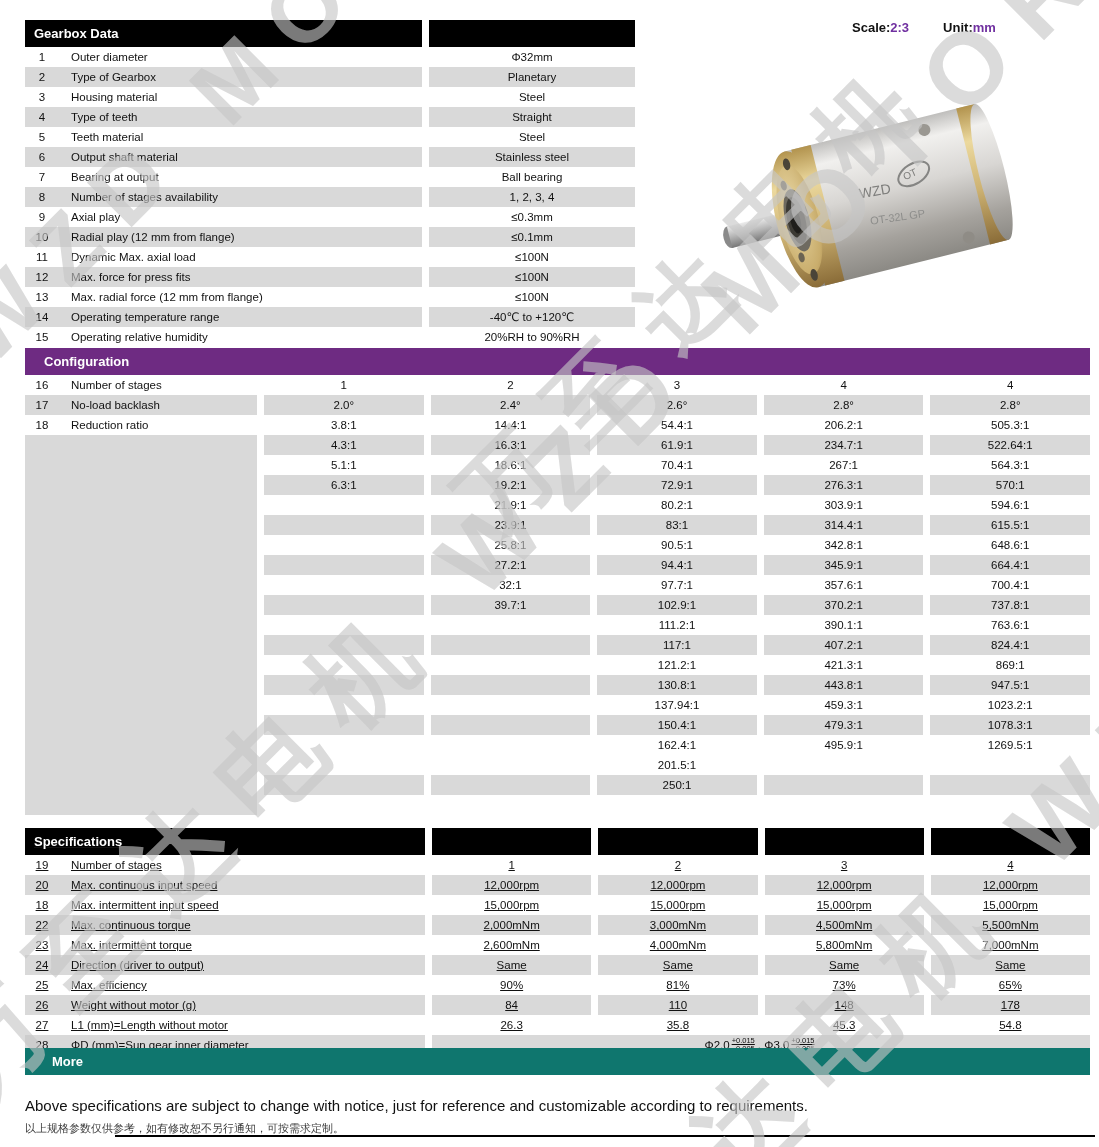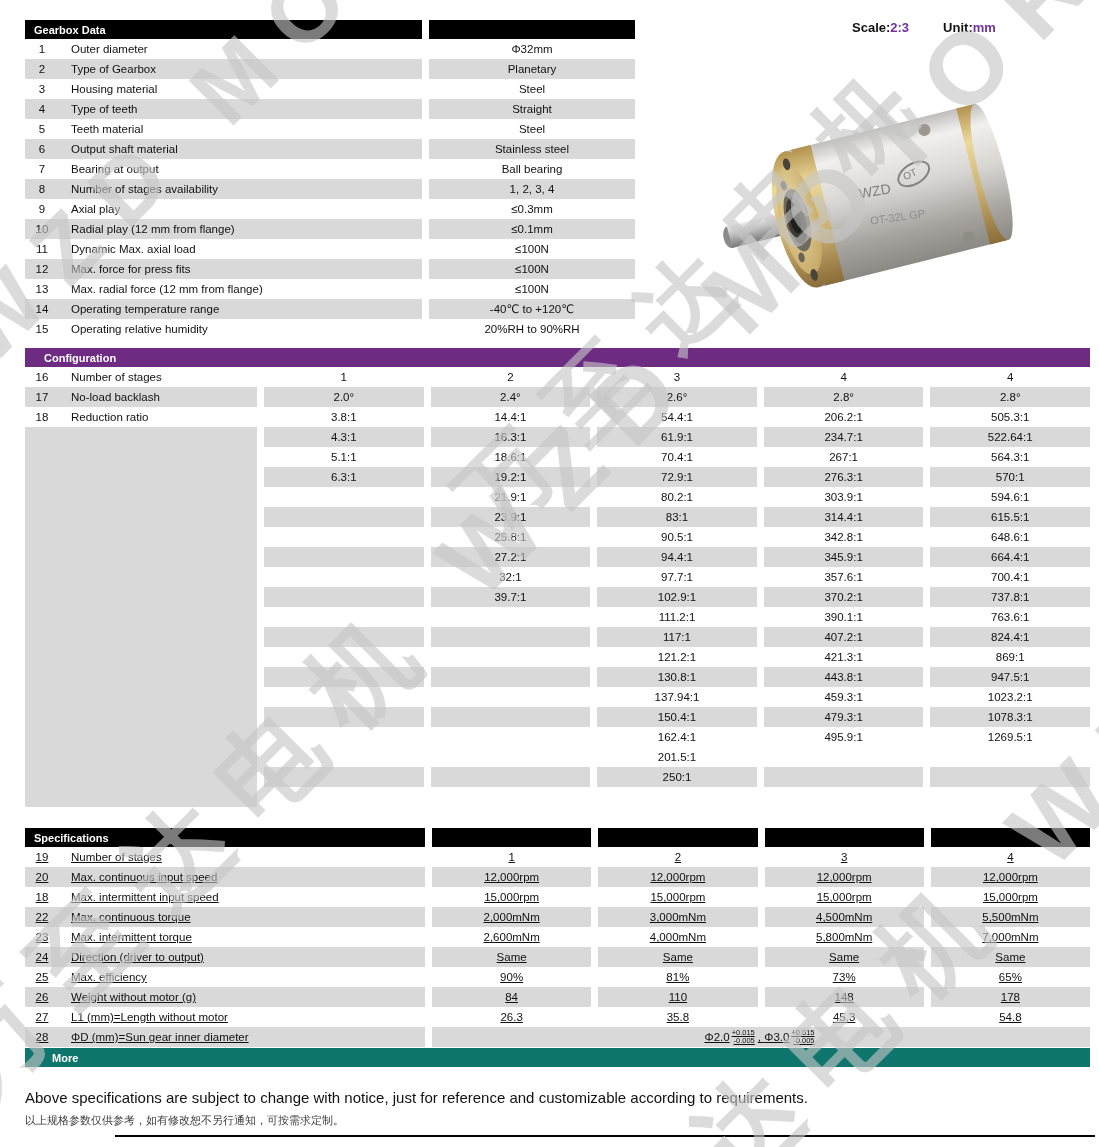--- a/index.html
+++ b/index.html
@@ -1,21 +1,21 @@
 <!DOCTYPE html>
 <html><head>
 <meta charset="utf-8">
 <style>
   html,body{margin:0;padding:0;background:#fff;}
   .page{
     position:relative;width:1099px;height:1147px;background:#fff;overflow:hidden;
     font-family:"Liberation Sans","DejaVu Sans",sans-serif;color:#111;
   }
   
-  .bar{height:19px;display:flex;align-items:center;font-weight:bold;font-size:11px;color:#fff;}
+  .bar{height:27px;display:flex;align-items:center;font-weight:bold;font-size:13px;color:#fff;}
   .bar .seg{background:#000;height:100%;display:flex;align-items:center;}
   .bar .seg.first{padding-left:9px;}
   .bar.purple{background:#6e2b82;padding-left:19px;}
   .bar.solid{background:#0f766e;padding-left:27px;}
   
   .row{height:20px;align-items:center;font-size:11.5px;}
   .cell{height:20px;display:flex;align-items:center;justify-content:center;}
   .lbl{justify-content:flex-start;}
   .num{width:34px;text-align:center;flex:0 0 34px;}
   .txt{margin-left:12px;}

